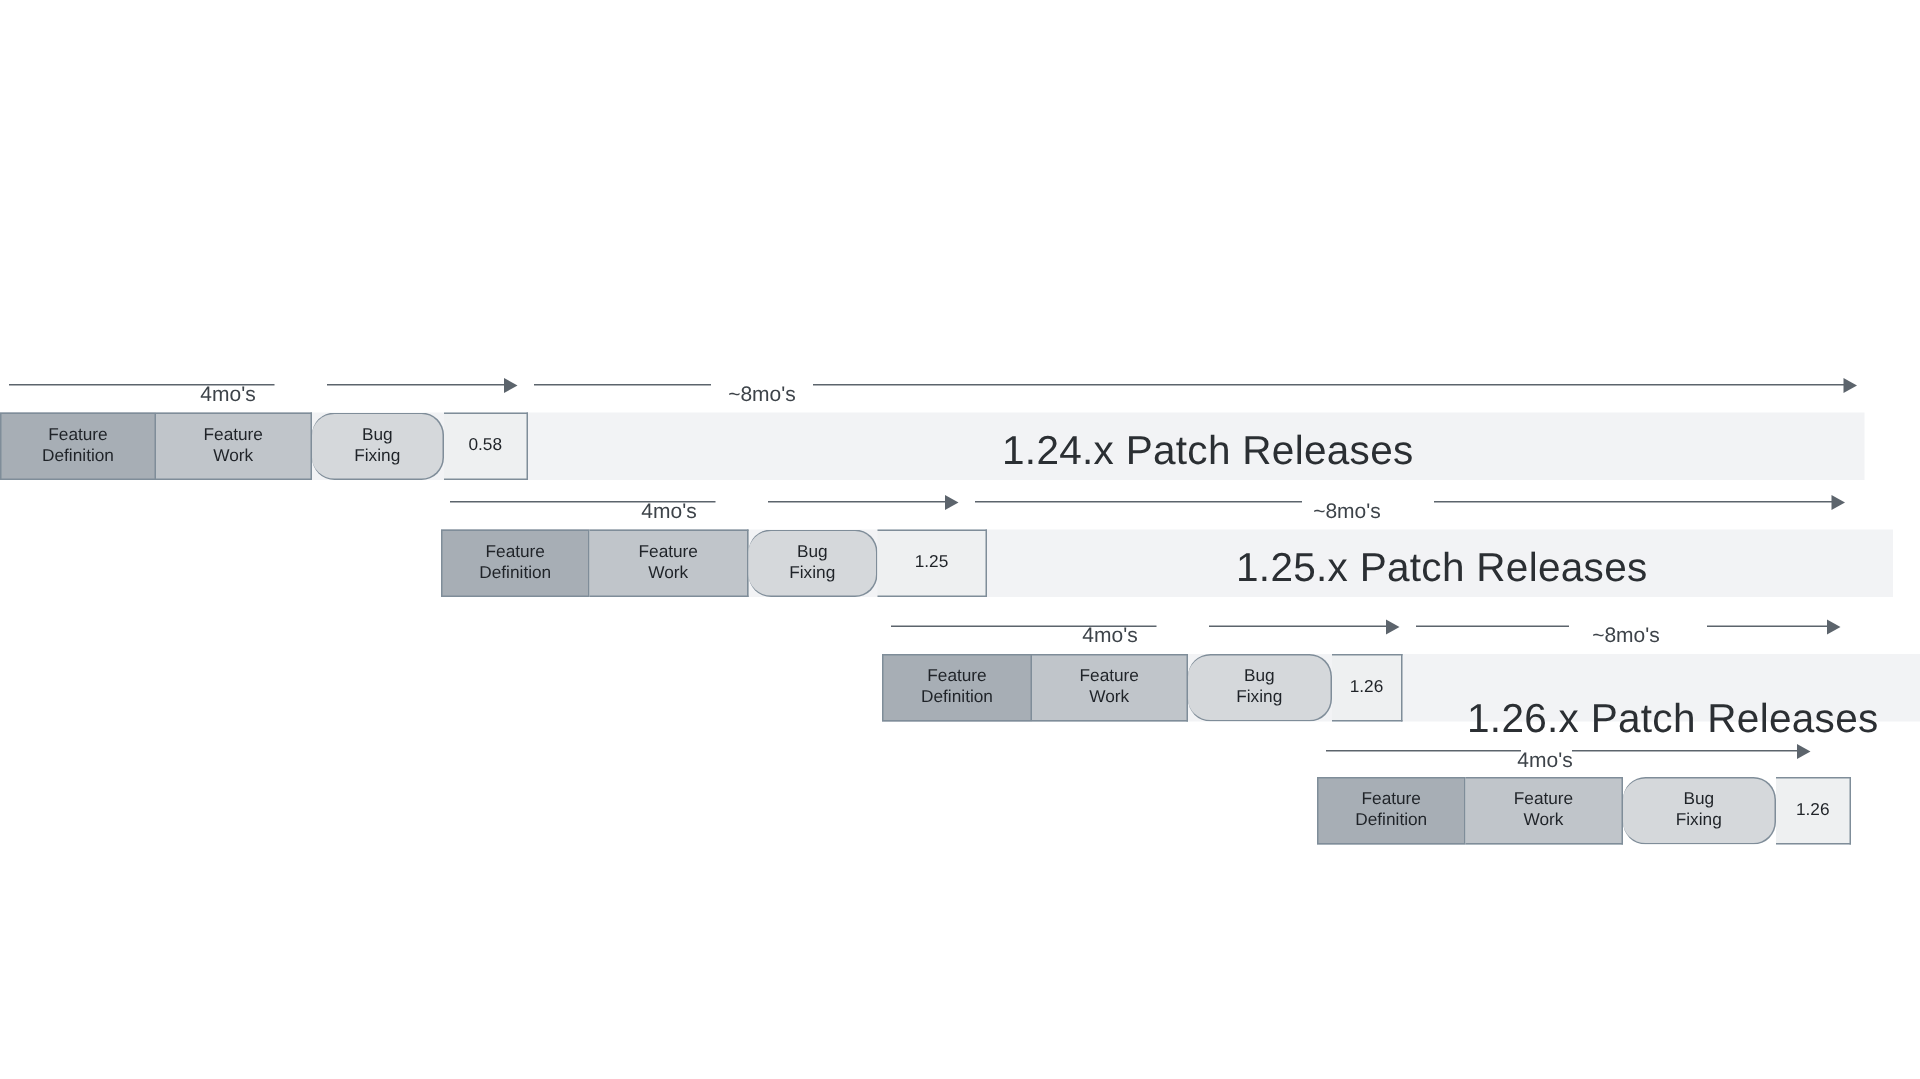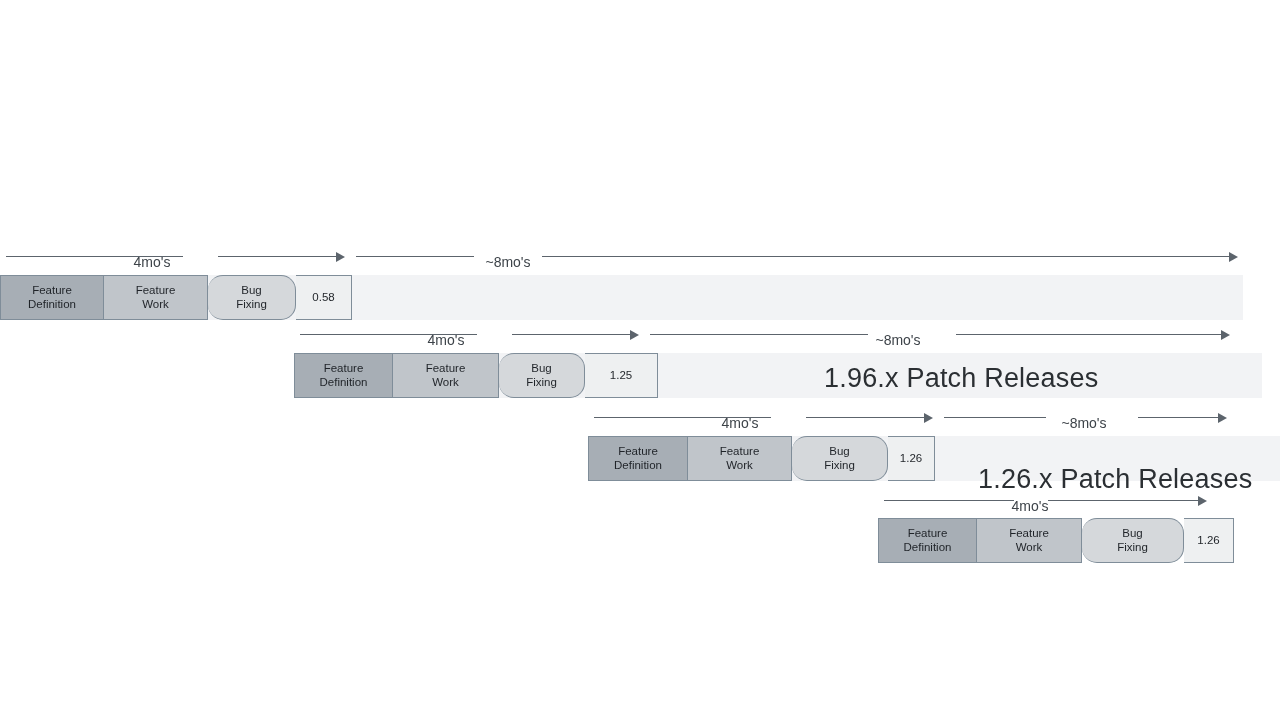--- a/index.html
+++ b/index.html
@@ -105,20 +105,21 @@
     white-space: nowrap;
     transform: translateX(-50%);
   }
 </style>
 </head>
 <body>
 
 <div id="canvas">
 
   <div class="patch-band" style="left:0px; top:275px; width:1243px; height:45px;"></div>
+  <div class="patch-band-label" style="left:668px; top:285px;">1.24.x Patch Releases</div>
 
   <div class="measure" style="left:0px; top:246px; width:350px;">
     <div class="seg" style="left:6px; width:177px;"></div>
     <div class="seg" style="left:218px; width:120px;"></div>
     <div class="head" style="left:336px;"></div>
     <div class="mlabel" style="left:152px;">4mo's</div>
   </div>
 
   <div class="measure" style="left:352px; top:246px; width:888px;">
     <div class="seg" style="left:4px; width:118px;"></div>
@@ -139,21 +140,21 @@
     <div class="phase-box ph-bug" style="width:88px;">
       <span class="phase-label-line">Bug</span>
       <span class="phase-label-line">Fixing</span>
     </div>
     <div class="phase-box ph-ver" style="width:56px;">
       <span>0.58</span>
     </div>
   </div>
 
   <div class="patch-band" style="left:294px; top:353px; width:968px; height:45px;"></div>
-  <div class="patch-band-label" style="left:824px; top:363px;">1.96.x Patch Releases</div>
+  <div class="patch-band-label" style="left:824px; top:363px;">1.25.x Patch Releases</div>
 
   <div class="measure" style="left:294px; top:324px; width:350px;">
     <div class="seg" style="left:6px; width:177px;"></div>
     <div class="seg" style="left:218px; width:120px;"></div>
     <div class="head" style="left:336px;"></div>
     <div class="mlabel" style="left:152px;">4mo's</div>
   </div>
 
   <div class="measure" style="left:646px; top:324px; width:588px;">
     <div class="seg" style="left:4px; width:218px;"></div>

